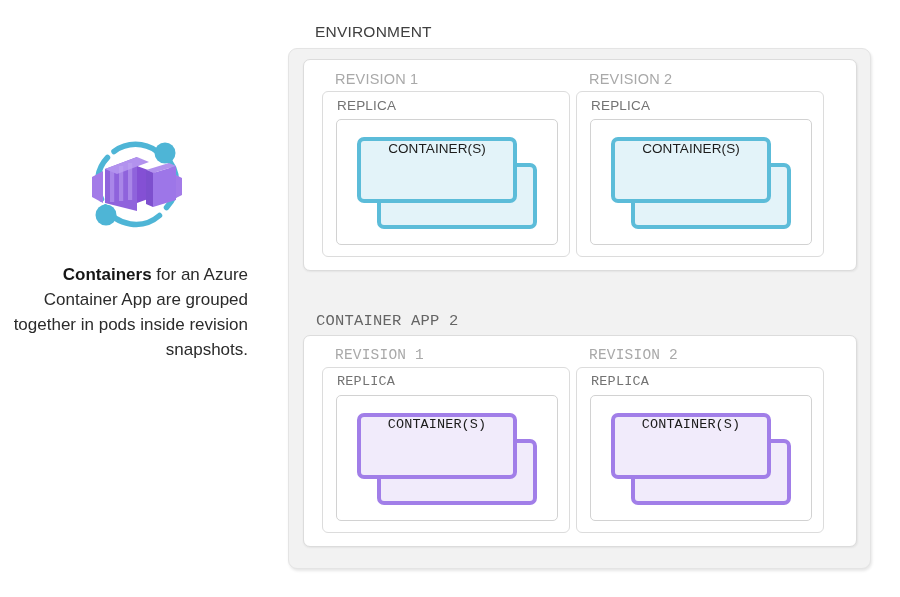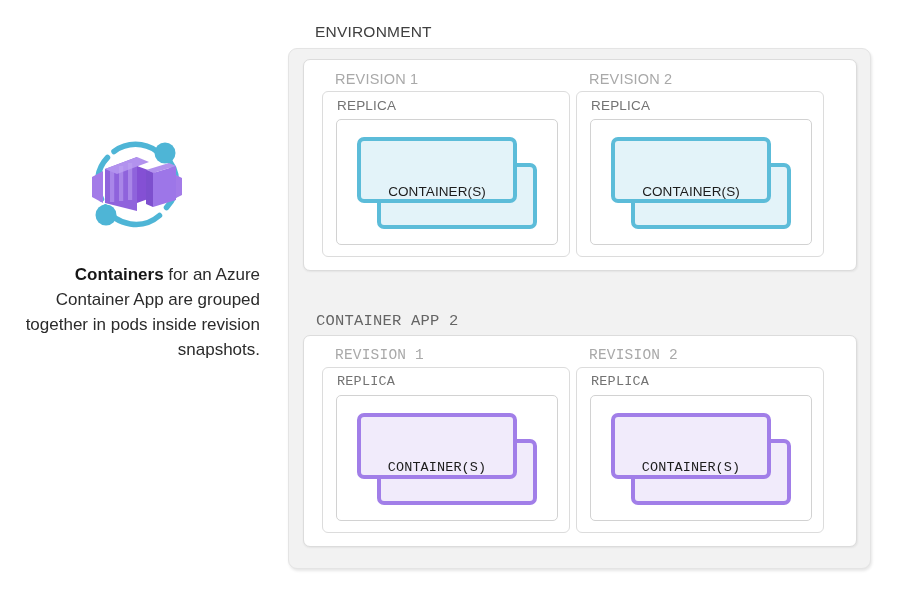--- a/index.html
+++ b/index.html
@@ -23,21 +23,20 @@
   }
   .caption {
     margin-top: 22px;
     width: 270px;
     padding-right: 22px;
     text-align: right;
     font-size: 17px;
     line-height: 25px;
     color: #2b2b2b;
     font-family: "Liberation Sans", sans-serif;
-    margin-left: 12px;
   }
   .caption b { font-weight: bold; color: #161616; }
 
   
   .env-label {
     position: absolute;
     left: 315px; top: 23px;
     font-size: 15.5px;
     letter-spacing: 0.2px;
     color: #404040;
@@ -117,21 +116,21 @@
   .card {
     position: absolute;
     width: 160px; height: 66px;
     border-radius: 7px;
     border-style: solid;
     border-width: 4px;
   }
   .card.back  { left: 20px; top: 26px; }
   .card.front {
     left: 0px; top: 0px;
-    display: flex; align-items: flex-end; justify-content: center;
+    display: flex; align-items: flex-start; justify-content: center;
   }
   .card-text {
     font-size: 13.5px;
     color: #1c1c1c;
     letter-spacing: 0.1px;
     white-space: nowrap;
   }
   
   .teal .card { border-color: #5cbcd9; background: #e3f3f9; }
   

